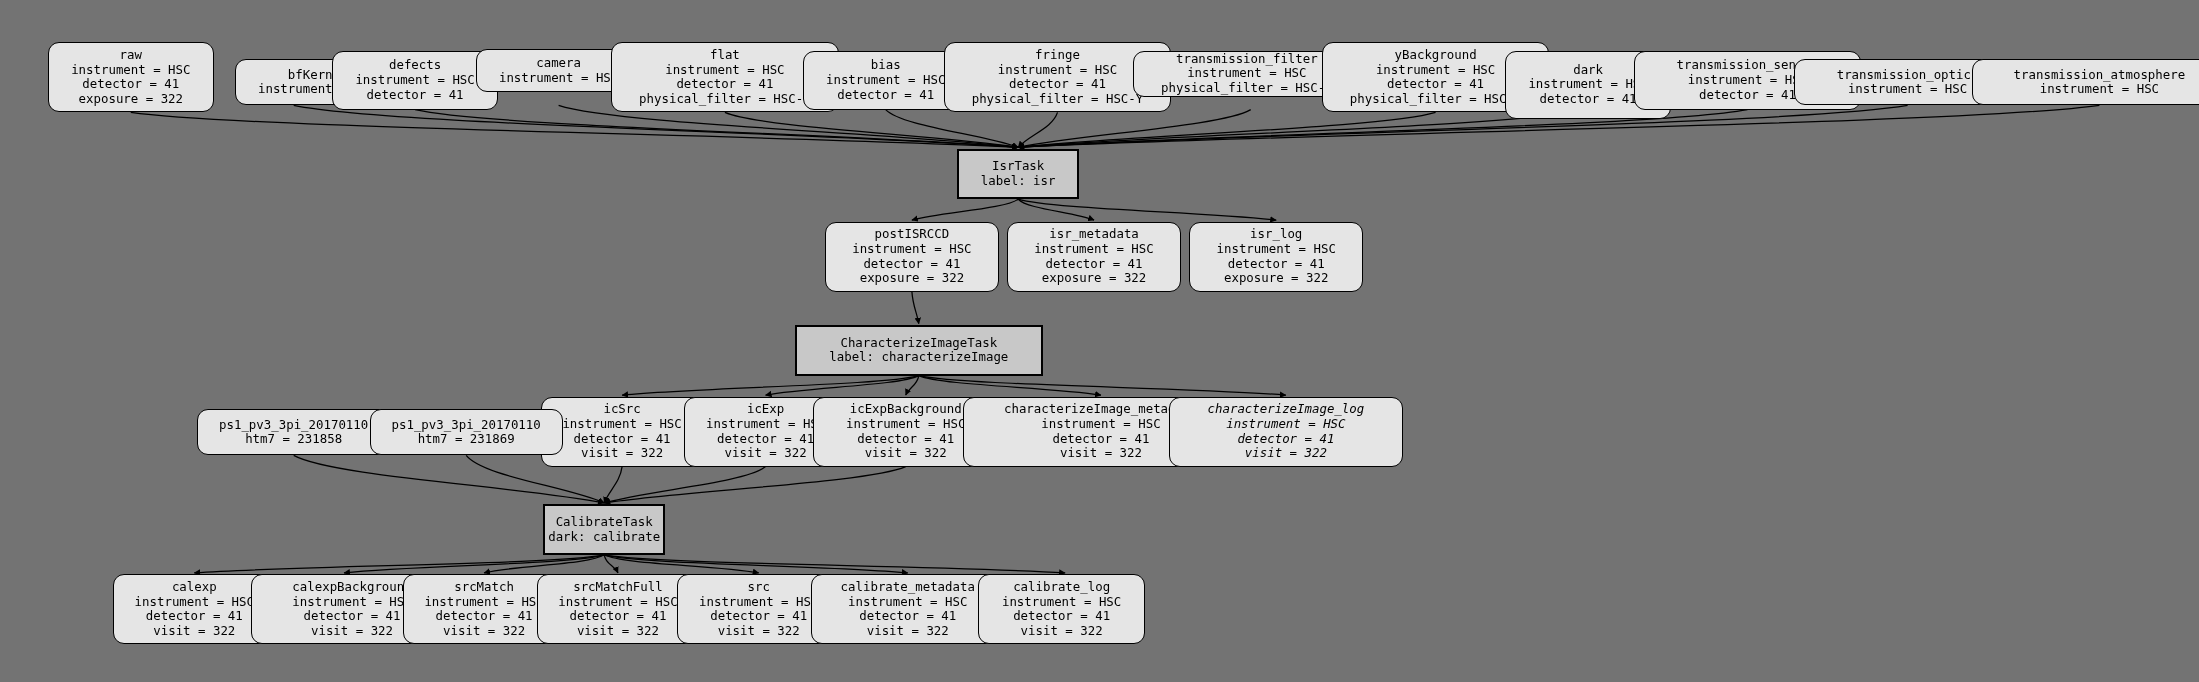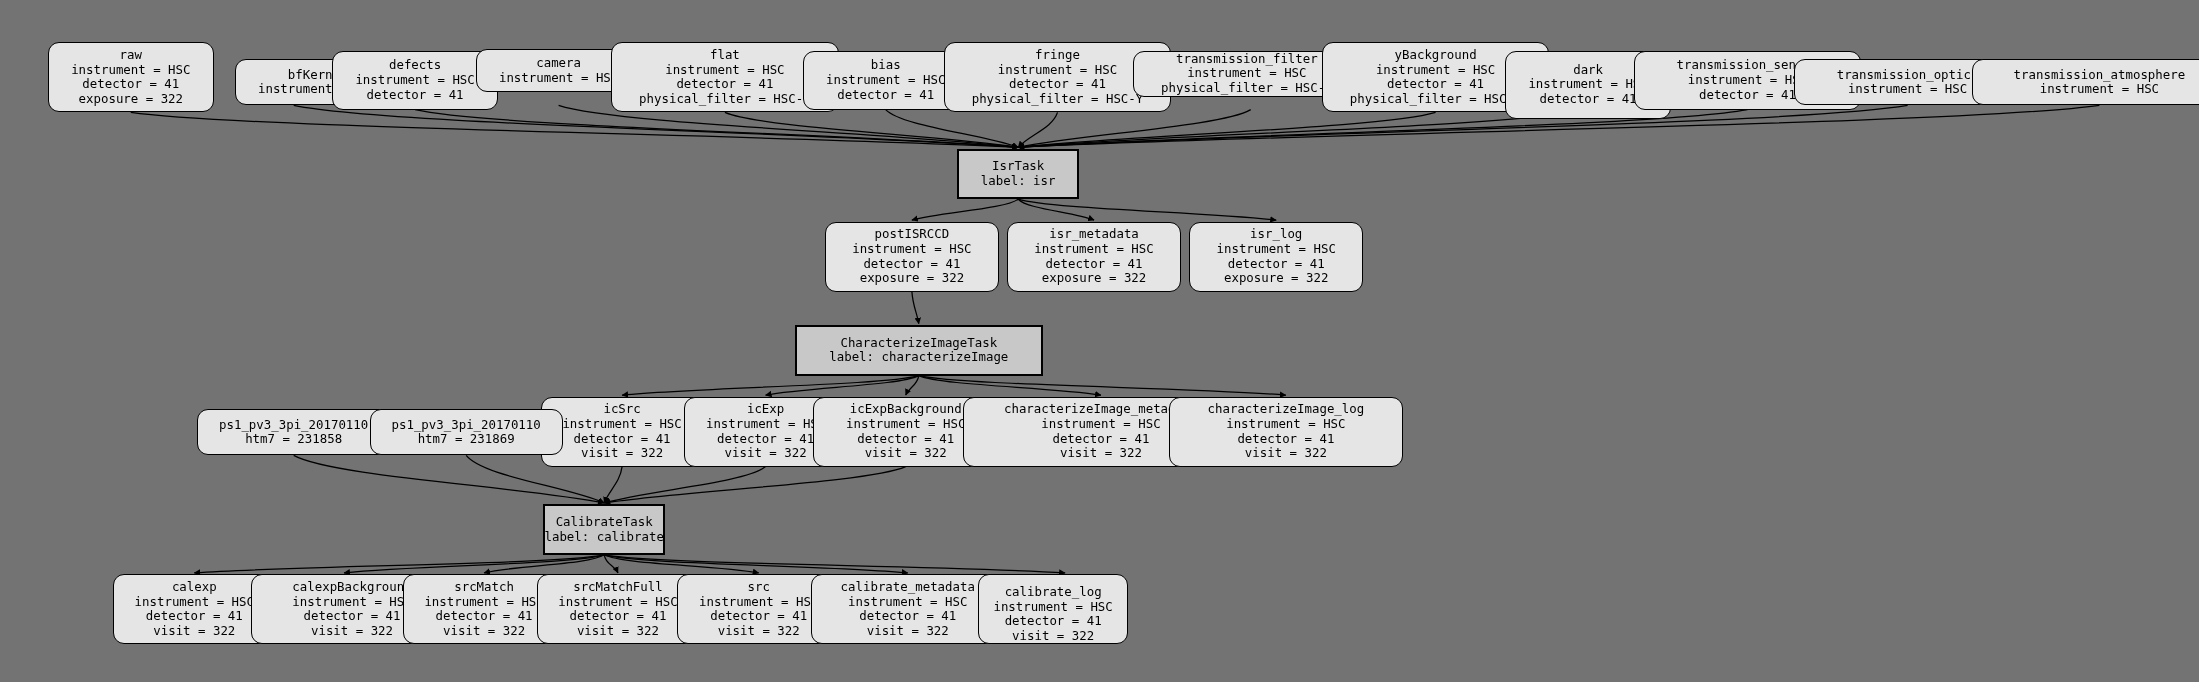--- a/index.html
+++ b/index.html
@@ -171,37 +171,37 @@
         <div class="dim">instrument = HSC</div>
         <div class="dim">detector = 41</div>
         <div class="dim">visit = 322</div>
       </div>
       <div class="node dataset" style="left: 962.96px; top: 396.6px; width: 276px; height: 70px;">
         <div class="nm">characterizeImage_metadata</div>
         <div class="dim">instrument = HSC</div>
         <div class="dim">detector = 41</div>
         <div class="dim">visit = 322</div>
       </div>
-      <div class="node dataset" style="left: 1168.58px; top: 396.6px; width: 234.6px; height: 70px;">
+      <div class="node dataset" style="left: 1168.58px; top: 396.6px; width: 234.6px; height: 70px; font-style: italic;">
         <div class="nm">characterizeImage_log</div>
         <div class="dim">instrument = HSC</div>
         <div class="dim">detector = 41</div>
         <div class="dim">visit = 322</div>
       </div>
       <div class="node dataset" style="left: 197.06px; top: 409.2px; width: 193.2px; height: 46.2px;">
         <div class="nm">ps1_pv3_3pi_20170110</div>
         <div class="dim">htm7 = 231858</div>
       </div>
       <div class="node dataset" style="left: 369.56px; top: 409.2px; width: 193.2px; height: 46.2px;">
         <div class="nm">ps1_pv3_3pi_20170110</div>
         <div class="dim">htm7 = 231869</div>
       </div>
       <div class="node task" style="left: 543.44px; top: 504.4px; width: 121.44px; height: 50.4px;">
         <div class="nm">CalibrateTask</div>
-        <div class="dim">label: calibrate</div>
+        <div class="dim">dark: calibrate</div>
       </div>
       <div class="node dataset" style="left: 112.88px; top: 574.4px; width: 162.84px; height: 70px;">
         <div class="nm">calexp</div>
         <div class="dim">instrument = HSC</div>
         <div class="dim">detector = 41</div>
         <div class="dim">visit = 322</div>
       </div>
       <div class="node dataset" style="left: 250.88px; top: 574.4px; width: 186.3px; height: 70px; padding-left: 16px;">
         <div class="nm">calexpBackground</div>
         <div class="dim">instrument = HSC</div>
@@ -225,20 +225,20 @@
         <div class="dim">instrument = HSC</div>
         <div class="dim">detector = 41</div>
         <div class="dim">visit = 322</div>
       </div>
       <div class="node dataset" style="left: 811.16px; top: 574.4px; width: 193.2px; height: 70px;">
         <div class="nm">calibrate_metadata</div>
         <div class="dim">instrument = HSC</div>
         <div class="dim">detector = 41</div>
         <div class="dim">visit = 322</div>
       </div>
-      <div class="node dataset" style="left: 978.14px; top: 574.4px; width: 150px; height: 70px; justify-content: flex-end;">
+      <div class="node dataset" style="left: 978.14px; top: 574.4px; width: 167px; height: 70px;">
         <div class="nm">calibrate_log</div>
         <div class="dim">instrument = HSC</div>
         <div class="dim">detector = 41</div>
         <div class="dim">visit = 322</div>
       </div>
     </div>
 </div>
 
 </body></html>

